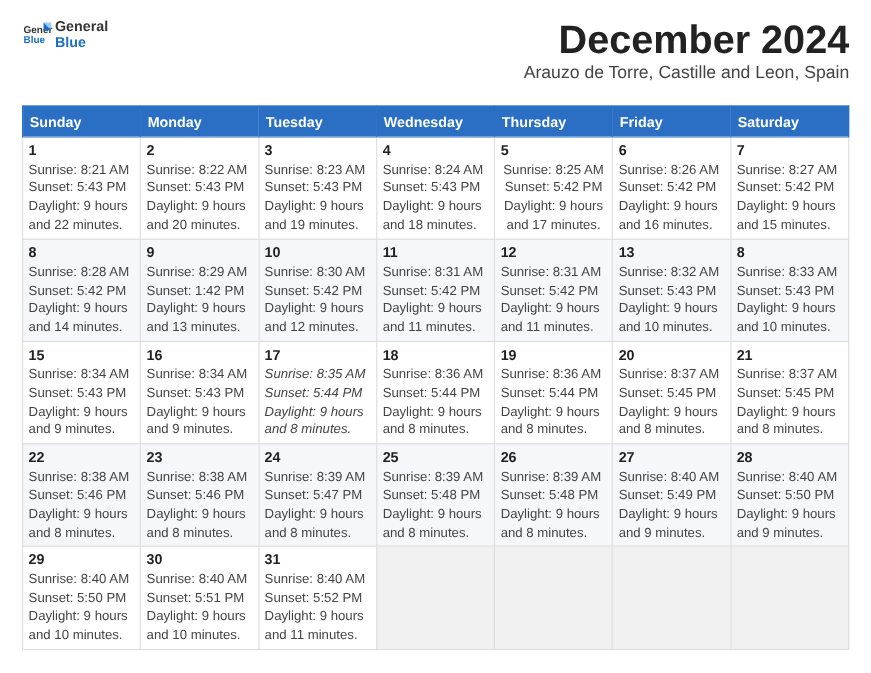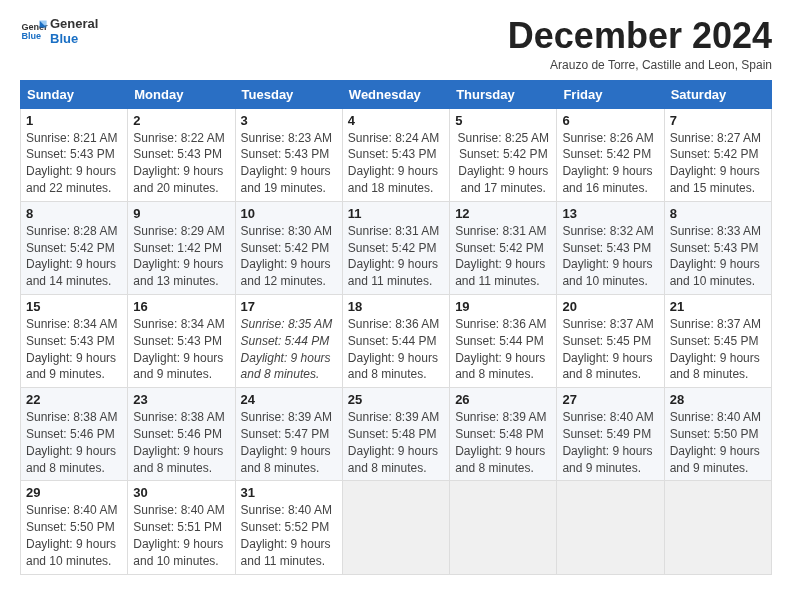--- a/index.html
+++ b/index.html
@@ -28,28 +28,28 @@
     .title-block {
       text-align: right;
     }
     .month-title {
       font-size: 36px;
       font-weight: bold;
       color: #222;
       line-height: 1.1;
     }
     .subtitle {
-      font-size: 12px;
+      font-size: 16px;
       color: #444;
       margin-top: 2px;
     }
     .calendar {
       width: 100%;
       border-collapse: collapse;
-      margin-top: 8px;
+      margin-top: 20px;
     }
     .calendar th {
       background: #2a6fc4;
       color: #fff;
       font-size: 13px;
       font-weight: bold;
       text-align: left;
       padding: 6px 6px;
       border: 1px solid #2a6fc4;
     }

